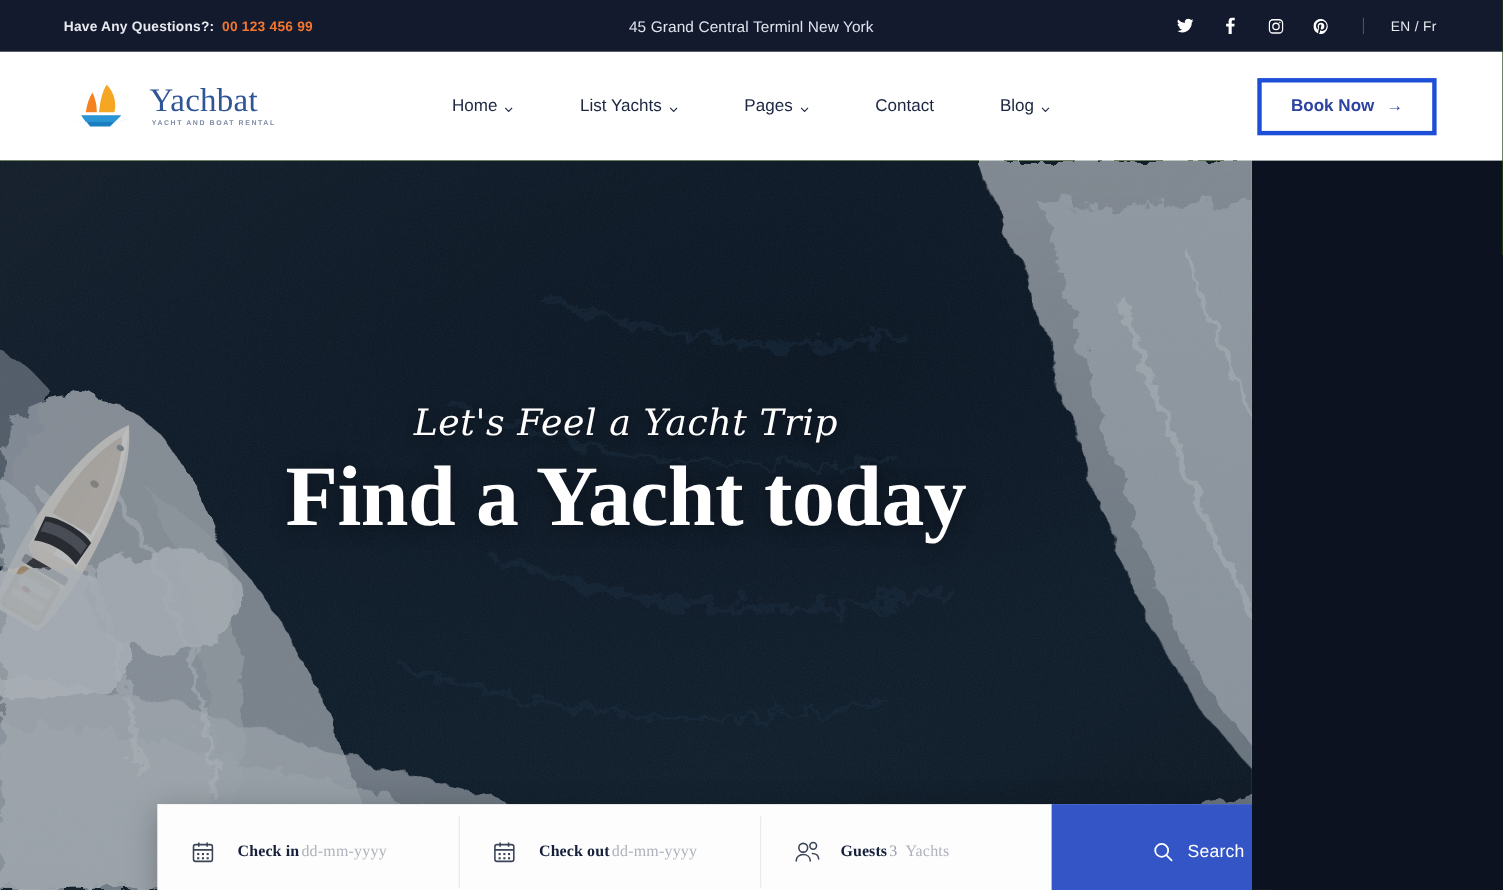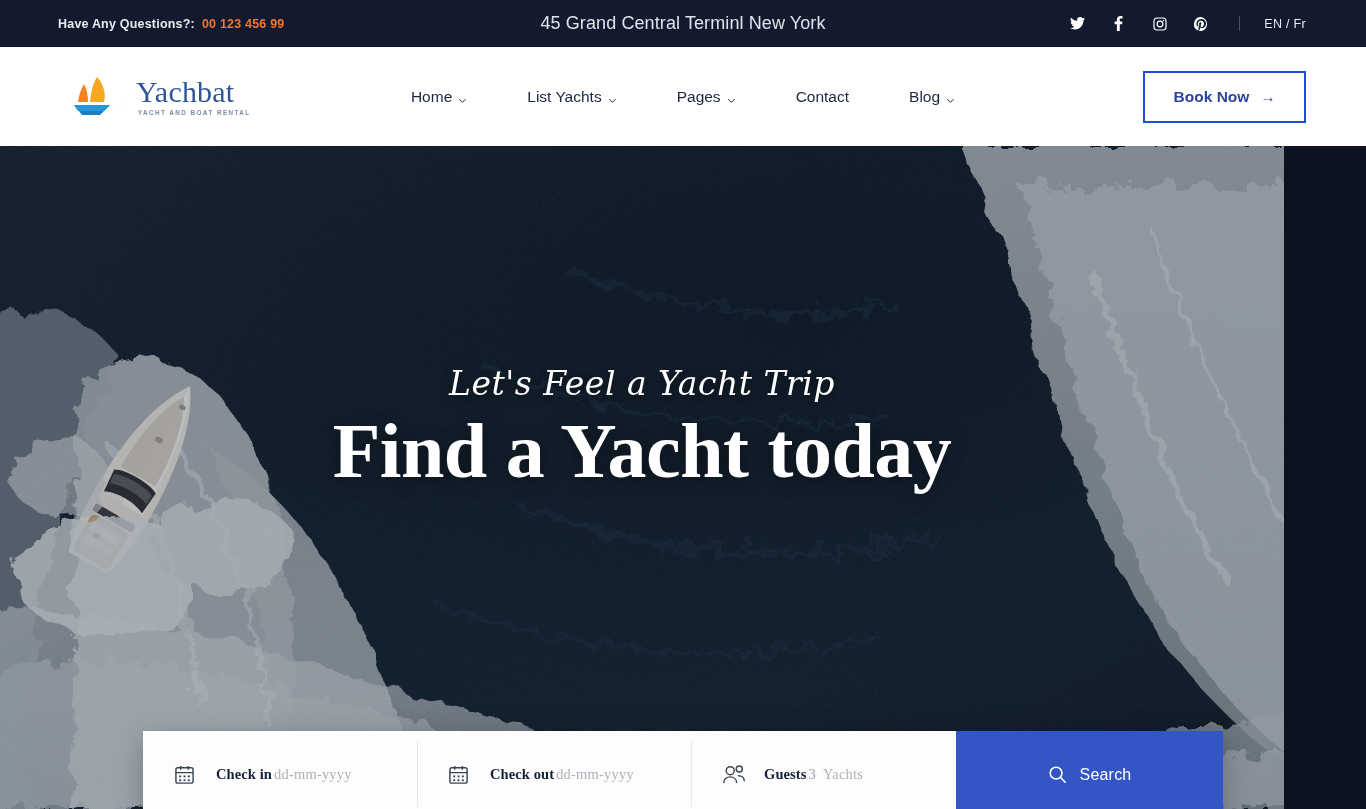--- a/index.html
+++ b/index.html
@@ -20,21 +20,21 @@
     padding-left:19px;
   }
   .topbar-left {
     position:absolute; left:58px; top:50%; transform:translateY(-50%);
     font-size:12.5px; font-weight:bold; letter-spacing:.2px;
     white-space:nowrap;
   }
   .topbar-left .phone { color:#f2762e; margin-left:7px; }
   .topbar-center {
     position:absolute; left:50%; transform:translateX(-50%);
-    font-size:18px; color:#dfe3ec; white-space:nowrap; letter-spacing:.1px;
+    font-size:14px; color:#dfe3ec; white-space:nowrap; letter-spacing:.1px;
   }
   .topbar-right {
     position:absolute; right:60px; top:50%; transform:translateY(-50%);
     display:flex; align-items:center; gap:8px;
   }
   .soc {
     width:33px; height:24px; display:flex; align-items:center; justify-content:center;
     color:#fff; cursor:pointer;
   }
   .soc svg { display:block; }
@@ -71,30 +71,30 @@
     display:flex; align-items:center; gap:6px;
     padding:0 30px; font-size:15.5px; color:#1c2640;
     cursor:pointer; white-space:nowrap;
   }
   .caret {
     width:9px; height:9px; position:relative; top:-1px;
   }
 
   .book-btn {
     position:absolute; right:60px; top:50%; transform:translateY(-50%);
-    width:163px; height:52px; border:2px solid #1d4ed8;
+    width:163px; height:52px; border:4px solid #1d4ed8;
     display:flex; align-items:center; justify-content:center; gap:11px;
     color:#2c43a0; font-size:15.5px; font-weight:bold; cursor:pointer;
     background:#fff;
   }
   .book-btn .arr { font-size:15px; line-height:1; }
 
   
   .hero {
-    position:relative; width:1284px; height:663px; overflow:hidden;
+    position:relative; width:1138px; height:663px; overflow:hidden;
     background:#4d7c0f;
     text-align:center;
   }
   .hero-img { position:absolute; inset:0; }
   .hero-img svg { width:100%; height:100%; display:block; }
 
   .hero-content {
     position:absolute; left:0; right:0; top:0; bottom:0;
     display:flex; flex-direction:column; align-items:center;
     justify-content:flex-start;

